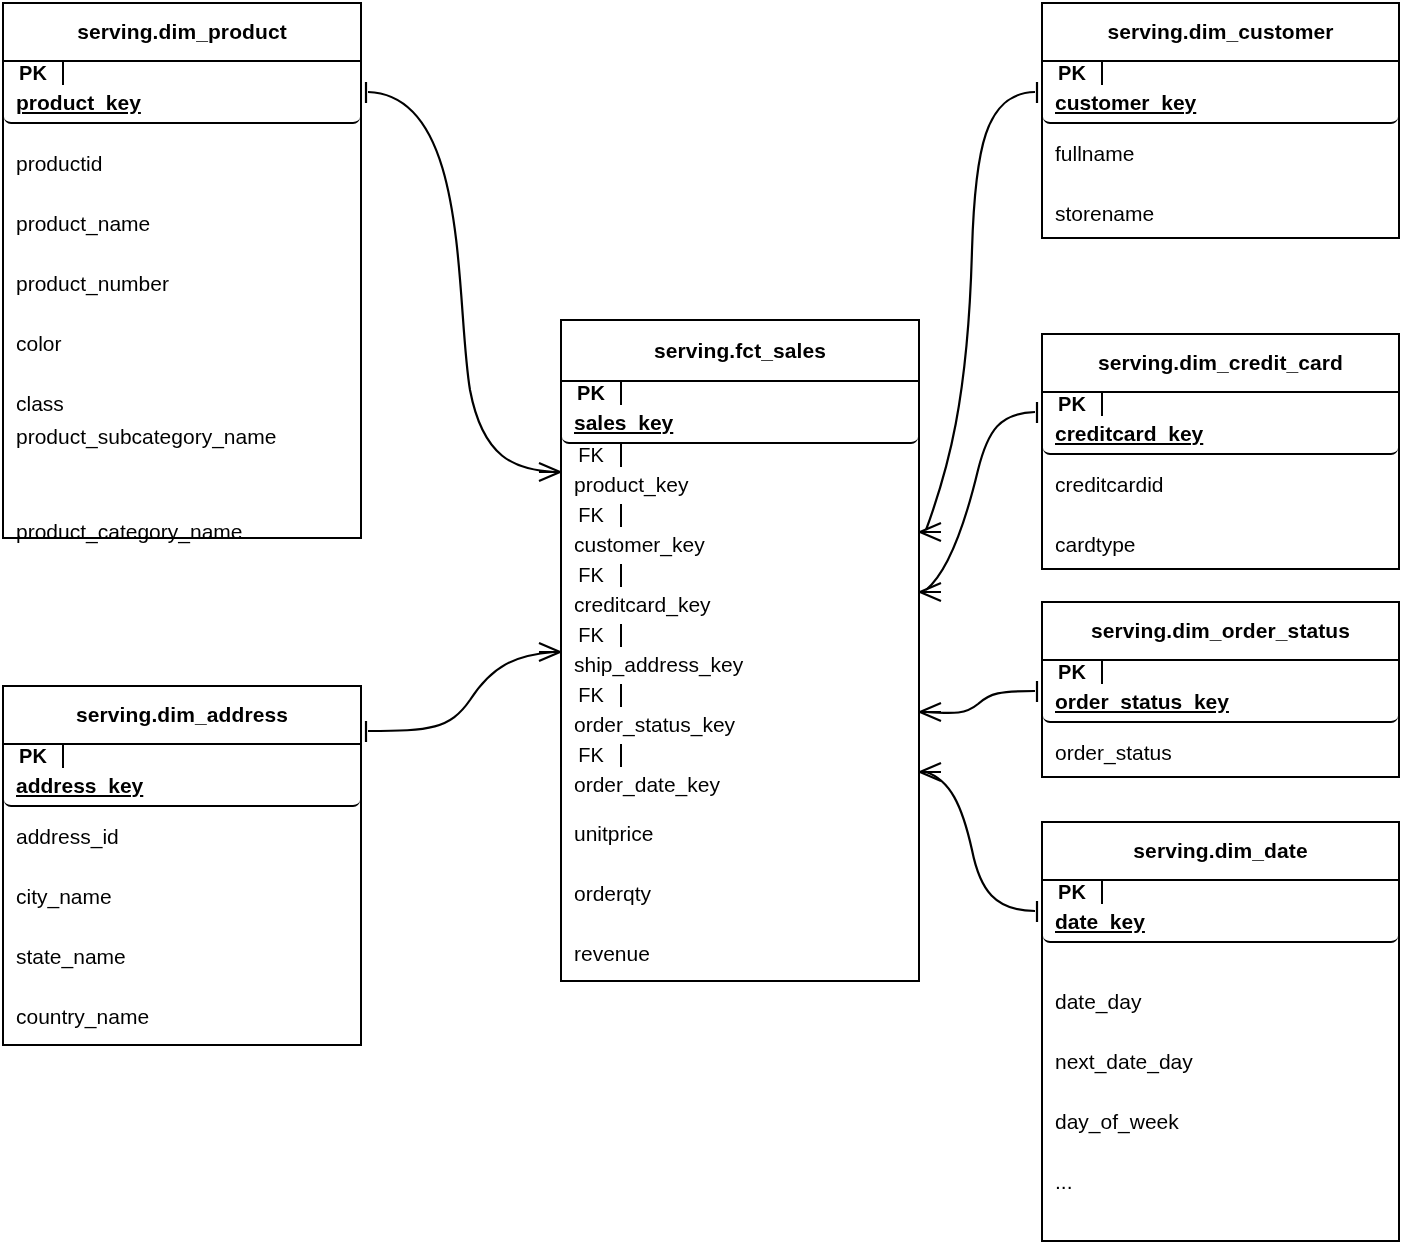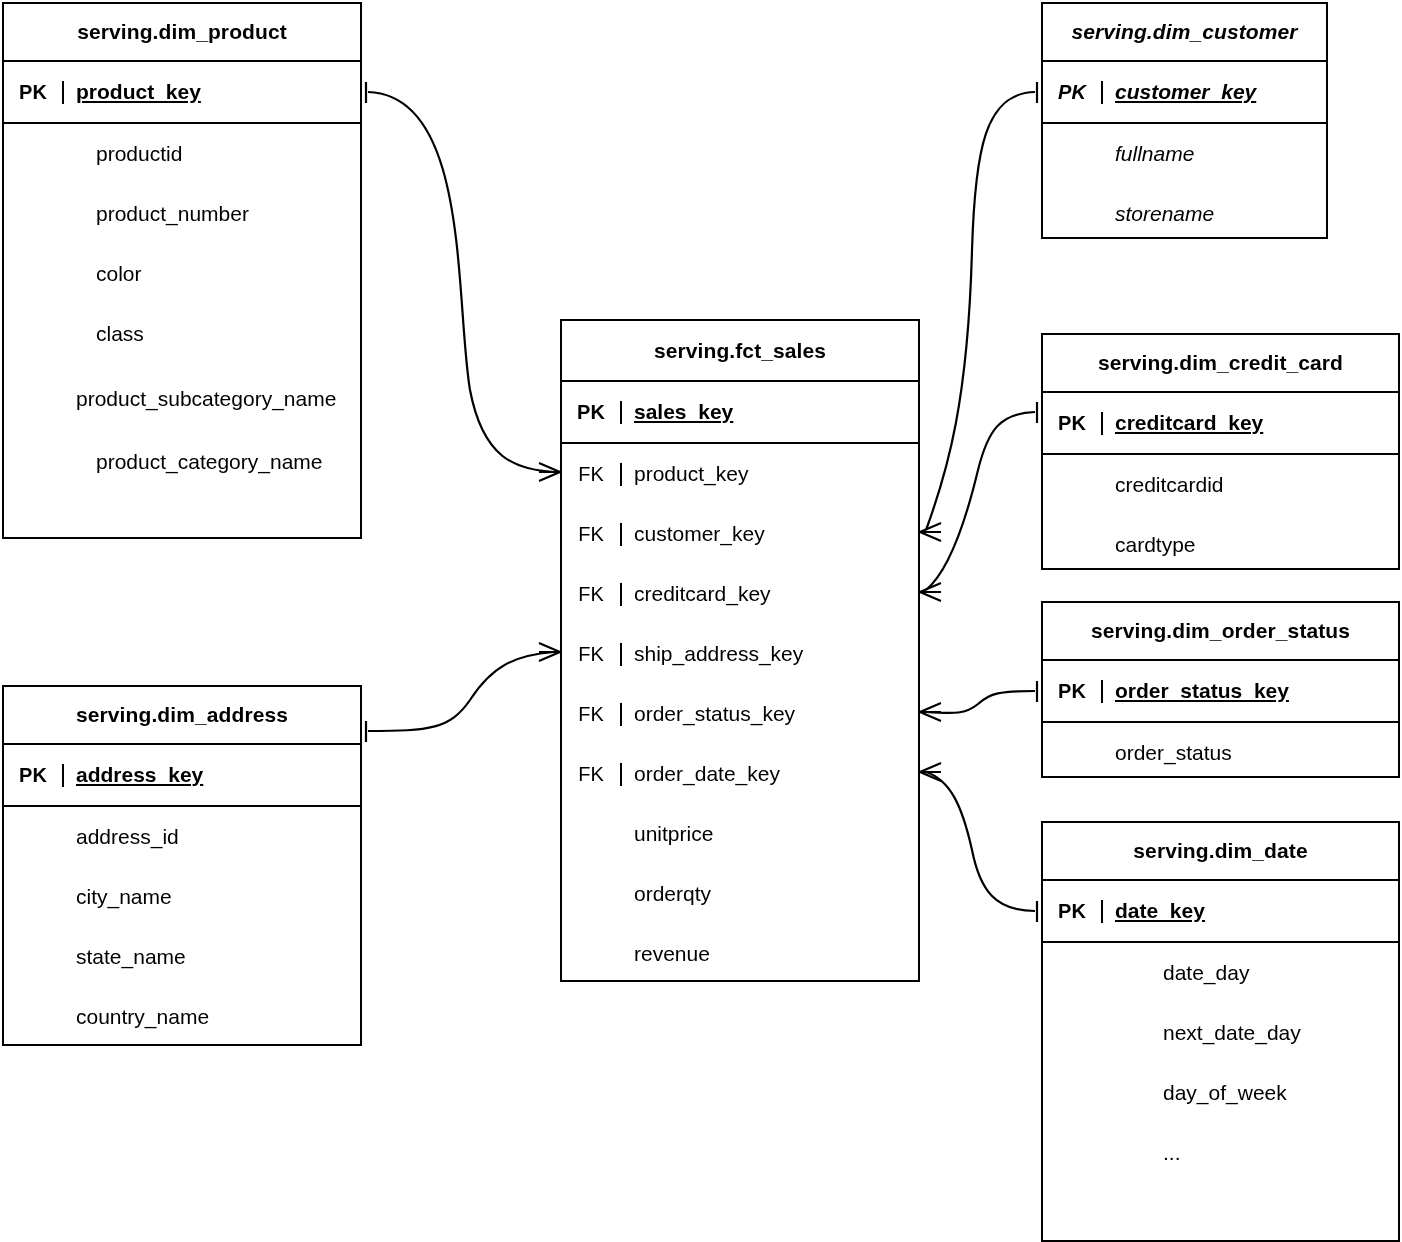--- a/index.html
+++ b/index.html
@@ -47,23 +47,24 @@
     box-sizing: border-box;
     border-bottom: 2px solid #000000;
   }
   .ent-rows {
     display: flex;
     flex-direction: column;
     box-sizing: border-box;
   }
   .row {
     display: flex;
-    flex-direction: row;
-    box-sizing: border-box;
-    align-items: center;
+    flex-direction: column;
+    box-sizing: border-box;
+    align-items: flex-start;
+    border-radius: 7px;
   }
   .row.pkrow {
     border-bottom: 2px solid #000000;
   }
   .keycol {
     width: 60px;
     min-width: 60px;
     box-sizing: border-box;
     border-right: 2px solid #000000;
     display: flex;
@@ -91,21 +92,21 @@
     align-items: flex-start;
     white-space: normal;
   }
   
   #ent-dim_product   { left: 2px;    top: 2px;    width: 360px;  height: 537px; }
   #ent-dim_product  .ent-title { height: 58px; }
   #ent-dim_product  .r-pk  { height: 62px; }
   #ent-dim_product  .r-b   { height: 60px; gap: 20px; }
   #ent-dim_product  .r-b2  { height: 68px; }
 
-  #ent-dim_customer  { left: 1041px; top: 2px;    width: 287px;  height: 237px; font-style: italic; }
+  #ent-dim_customer  { left: 1041px; top: 2px;    width: 359px;  height: 237px; }
   #ent-dim_customer .ent-title { height: 58px; }
   #ent-dim_customer .r-pk { height: 62px; }
   #ent-dim_customer .r-b  { height: 60px; }
 
   #ent-fct_sales     { left: 560px;  top: 319px;  width: 360px;  height: 663px; }
   #ent-fct_sales    .ent-title { height: 61px; }
   #ent-fct_sales    .r-pk { height: 62px; }
   #ent-fct_sales    .r-b  { height: 60px; }
 
   #ent-dim_credit_card { left: 1041px; top: 333px; width: 359px; height: 237px; }
@@ -188,20 +189,24 @@
       <div class="row pkrow r-pk">
         <div class="keycol bold">PK</div>
         <div class="namecol pk">product_key</div>
       </div>
       <div class="row r-b">
         <div class="keycol"></div>
         <div class="namecol">productid</div>
       </div>
       <div class="row r-b">
         <div class="keycol"></div>
+        <div class="namecol">product_name</div>
+      </div>
+      <div class="row r-b">
+        <div class="keycol"></div>
         <div class="namecol">product_number</div>
       </div>
       <div class="row r-b">
         <div class="keycol"></div>
         <div class="namecol">color</div>
       </div>
       <div class="row r-b">
         <div class="keycol"></div>
         <div class="namecol">class</div>
       </div>

